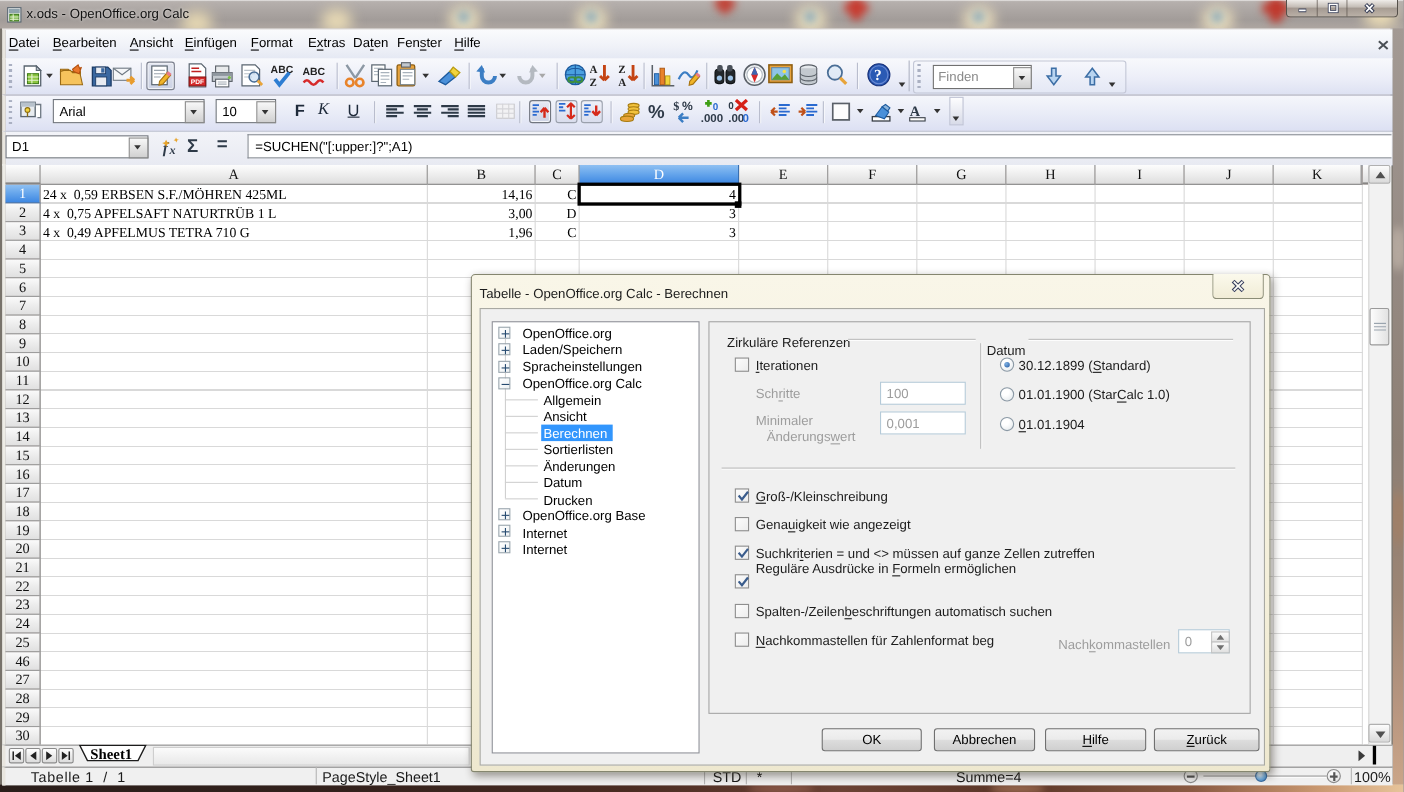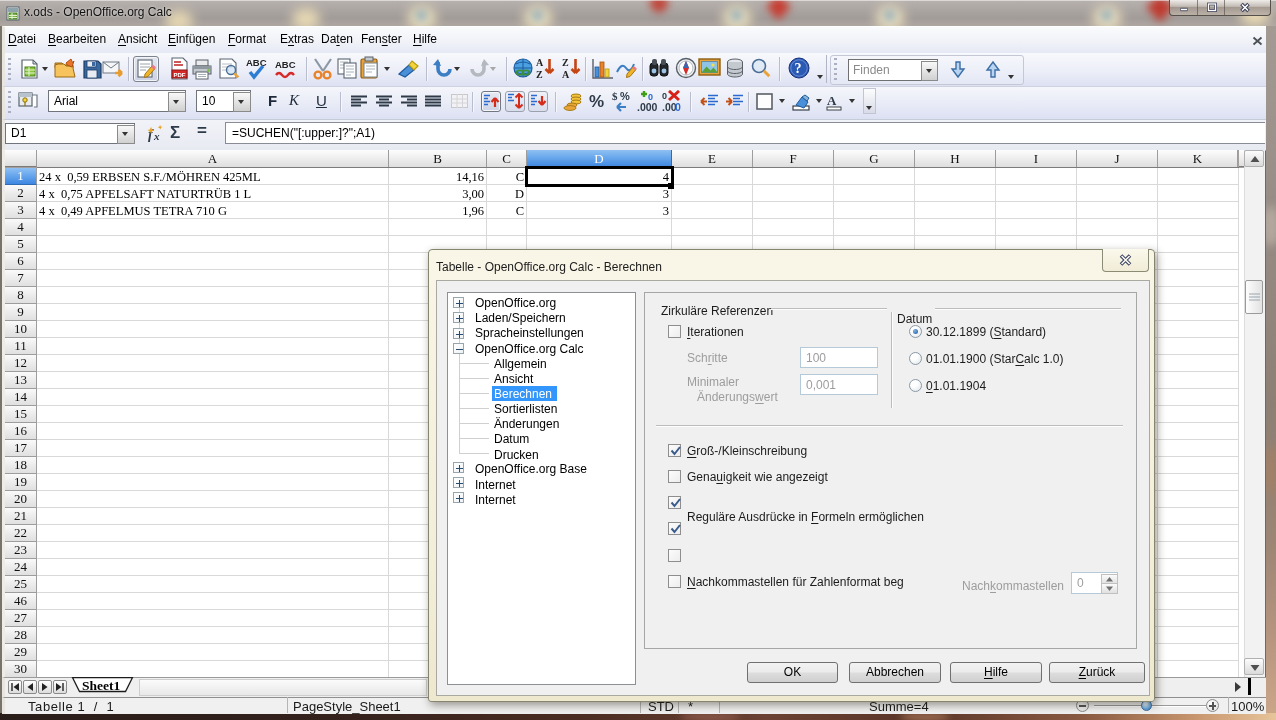--- a/index.html
+++ b/index.html
@@ -707,27 +707,29 @@
       </svg>
     </div>
 <div class="dtxt" style="left:258px;top:194px"><u>G</u>roß-/Kleinschreibung</div>
 <div class="cb" style="left:239px;top:220px"></div>
 <div class="dtxt" style="left:258px;top:220px">Gena<u>u</u>igkeit wie angezeigt</div>
 <div class="cb" style="left:239px;top:246px">
       <svg width="13" height="13">
         <path d="M2.5 6.5l3 3.5 5.5-7" fill="none" stroke="#3a5c8c" stroke-width="2"></path>
       </svg>
     </div>
+<div class="dtxt" style="left:258px;top:246px">Suchkri<u>t</u>erien = und &lt;&gt; müssen auf ganze Zellen zutreffen</div>
 <div class="cb" style="left:239px;top:272px">
       <svg width="13" height="13">
         <path d="M2.5 6.5l3 3.5 5.5-7" fill="none" stroke="#3a5c8c" stroke-width="2"></path>
       </svg>
     </div>
 <div class="dtxt" style="left:258px;top:260px">Reguläre Ausdrücke in <u>F</u>ormeln ermöglichen</div>
 <div class="cb" style="left:239px;top:299px"></div>
+<div class="dtxt" style="left:258px;top:299px">Spalten-/Zeilen<u>b</u>eschriftungen automatisch suchen</div>
 <div class="cb" style="left:239px;top:325px"></div>
 <div class="dtxt" style="left:258px;top:325px"><u>N</u>achkommastellen für Zahlenformat beg</div>
 <div class="dtxt gray" style="left:533px;top:329px">Nach<u>k</u>ommastellen</div>
 <div class="ab" style="left:642px;top:322px;width:47px;height:22px;border:1px solid #b5cad8;background:#fff;box-sizing:border-box">
  <div class="ab" style="left:5px;top:3px;font-size:12px;color:#9d9d9d">0</div>
  <div class="ab" style="left:29px;top:1px;width:15px;height:9px;border:1px solid #c0c0c0;background:linear-gradient(180deg,#fbfbfb,#e0e0e0)">
   <svg class="ab" style="left:4px;top:2px" width="7" height="5">
           <path d="M3.5 0L7 4.5H0z" fill="#707070"></path>
         </svg>
       </div>

